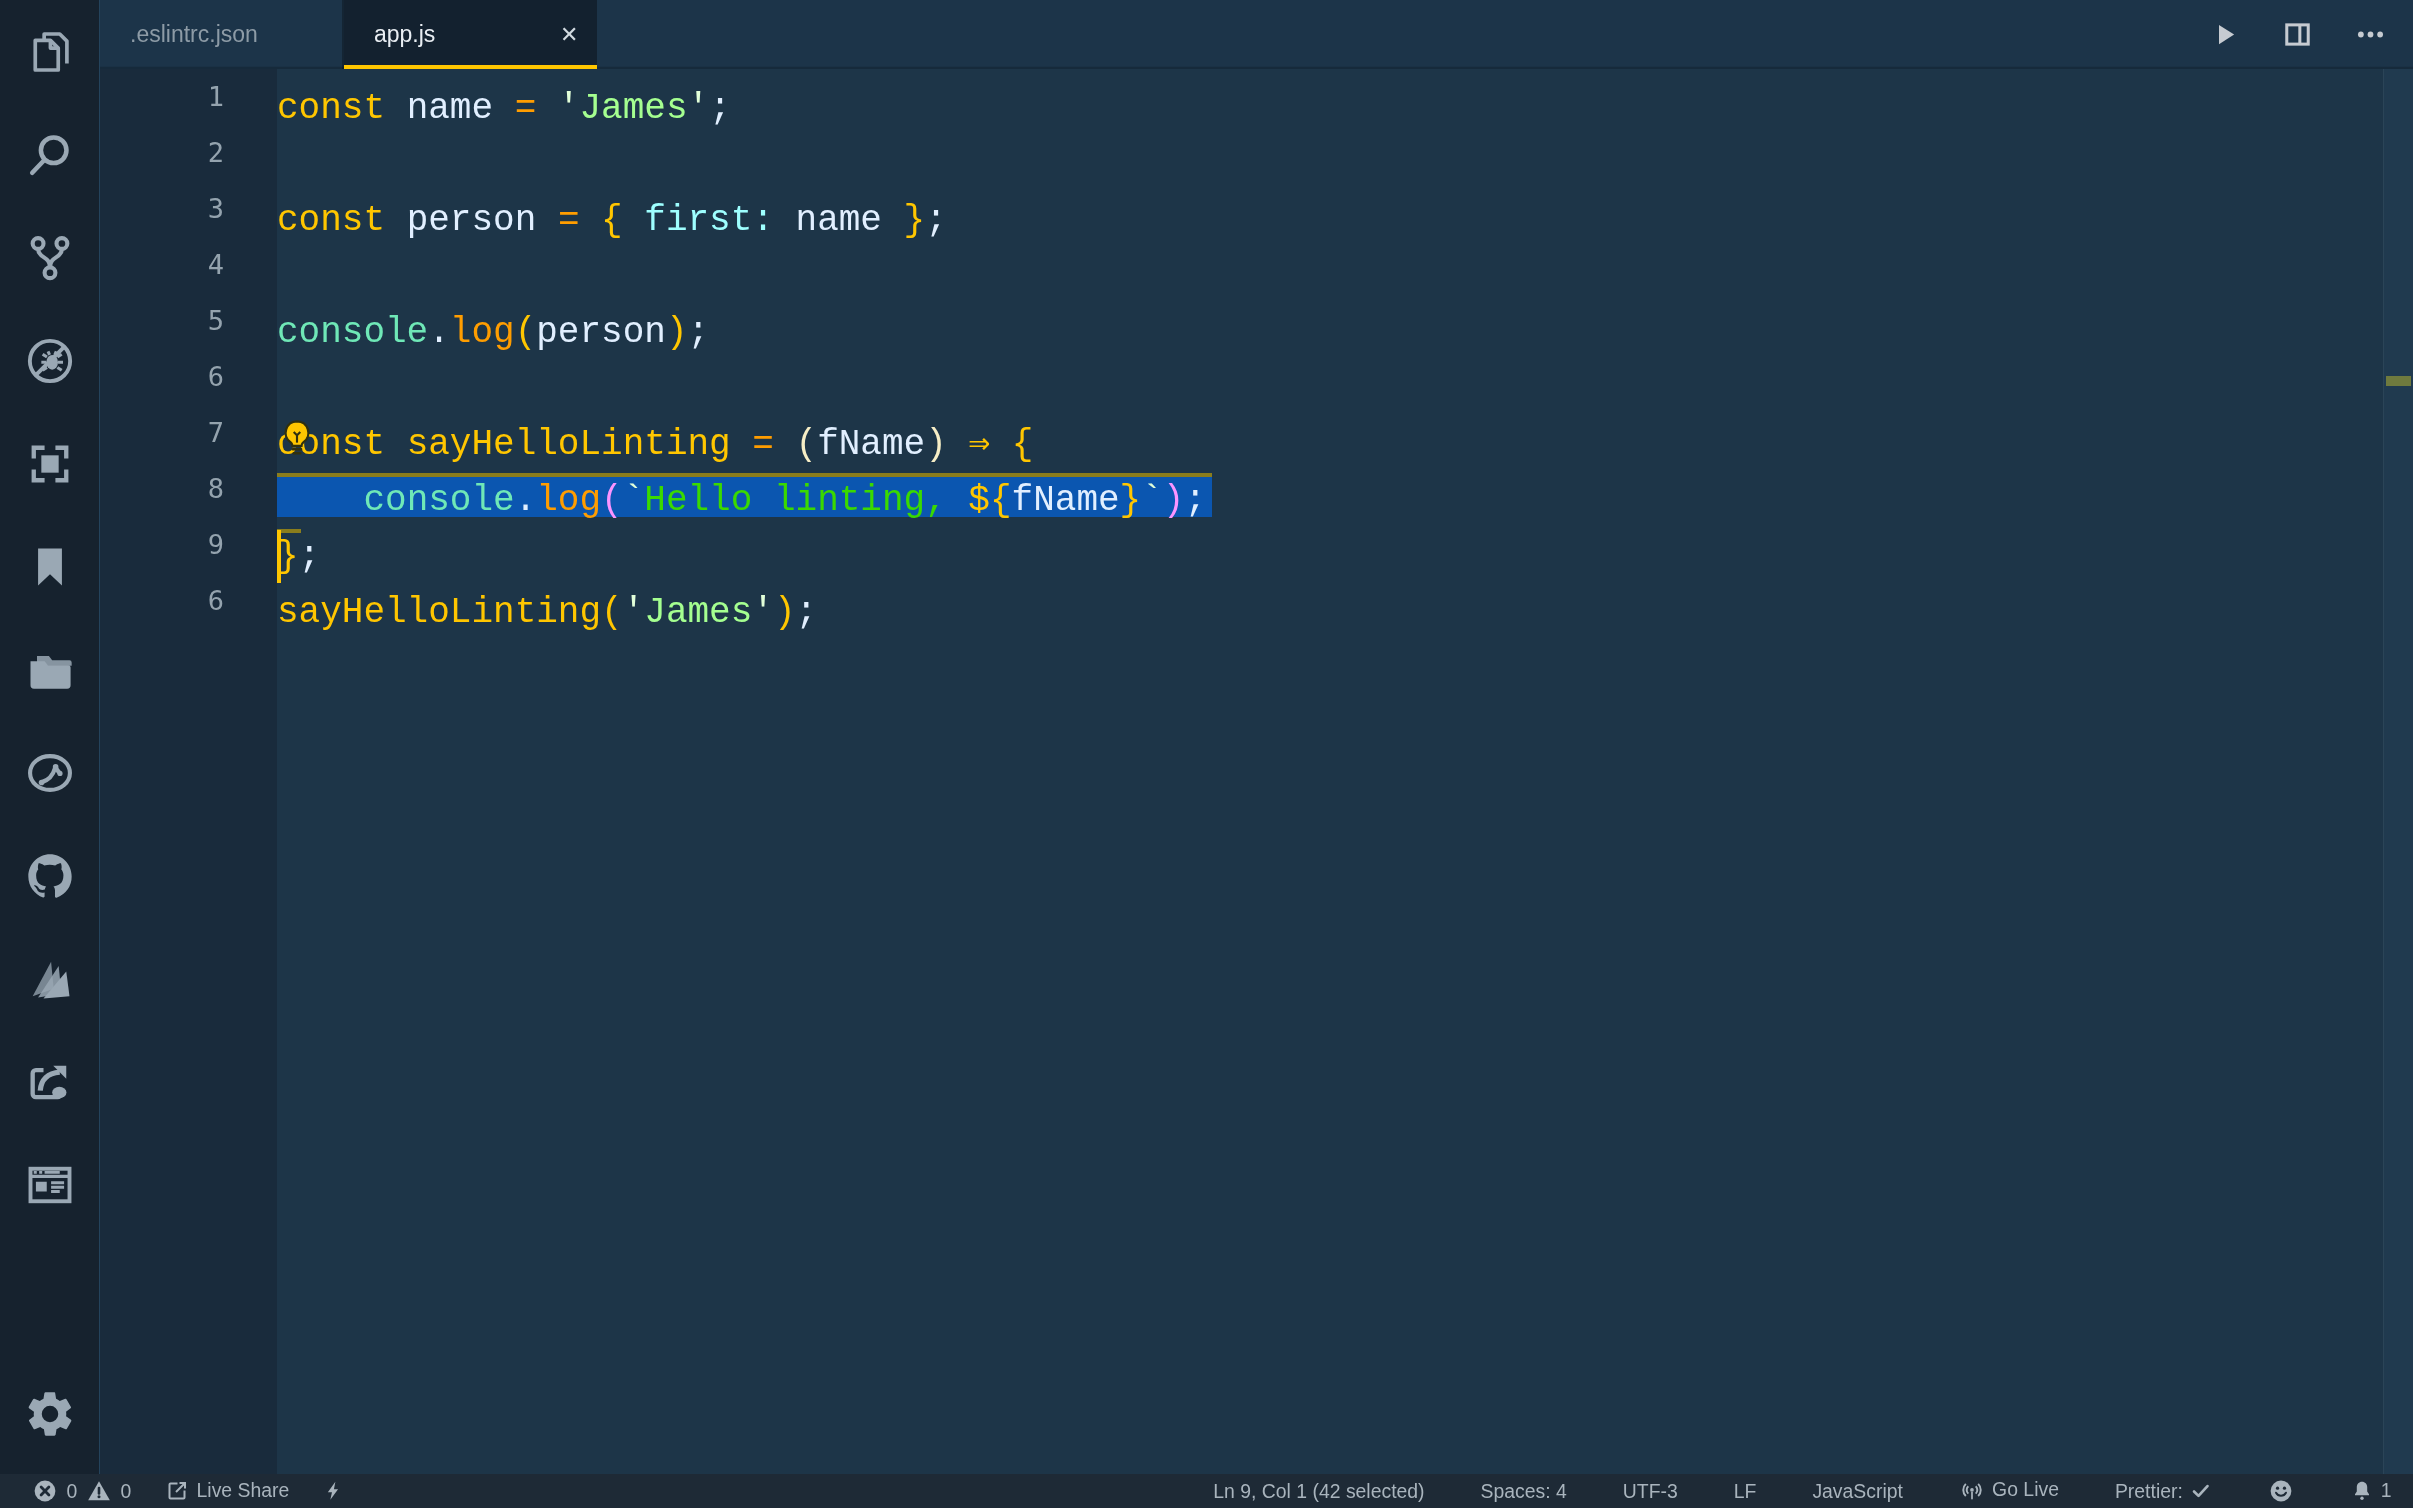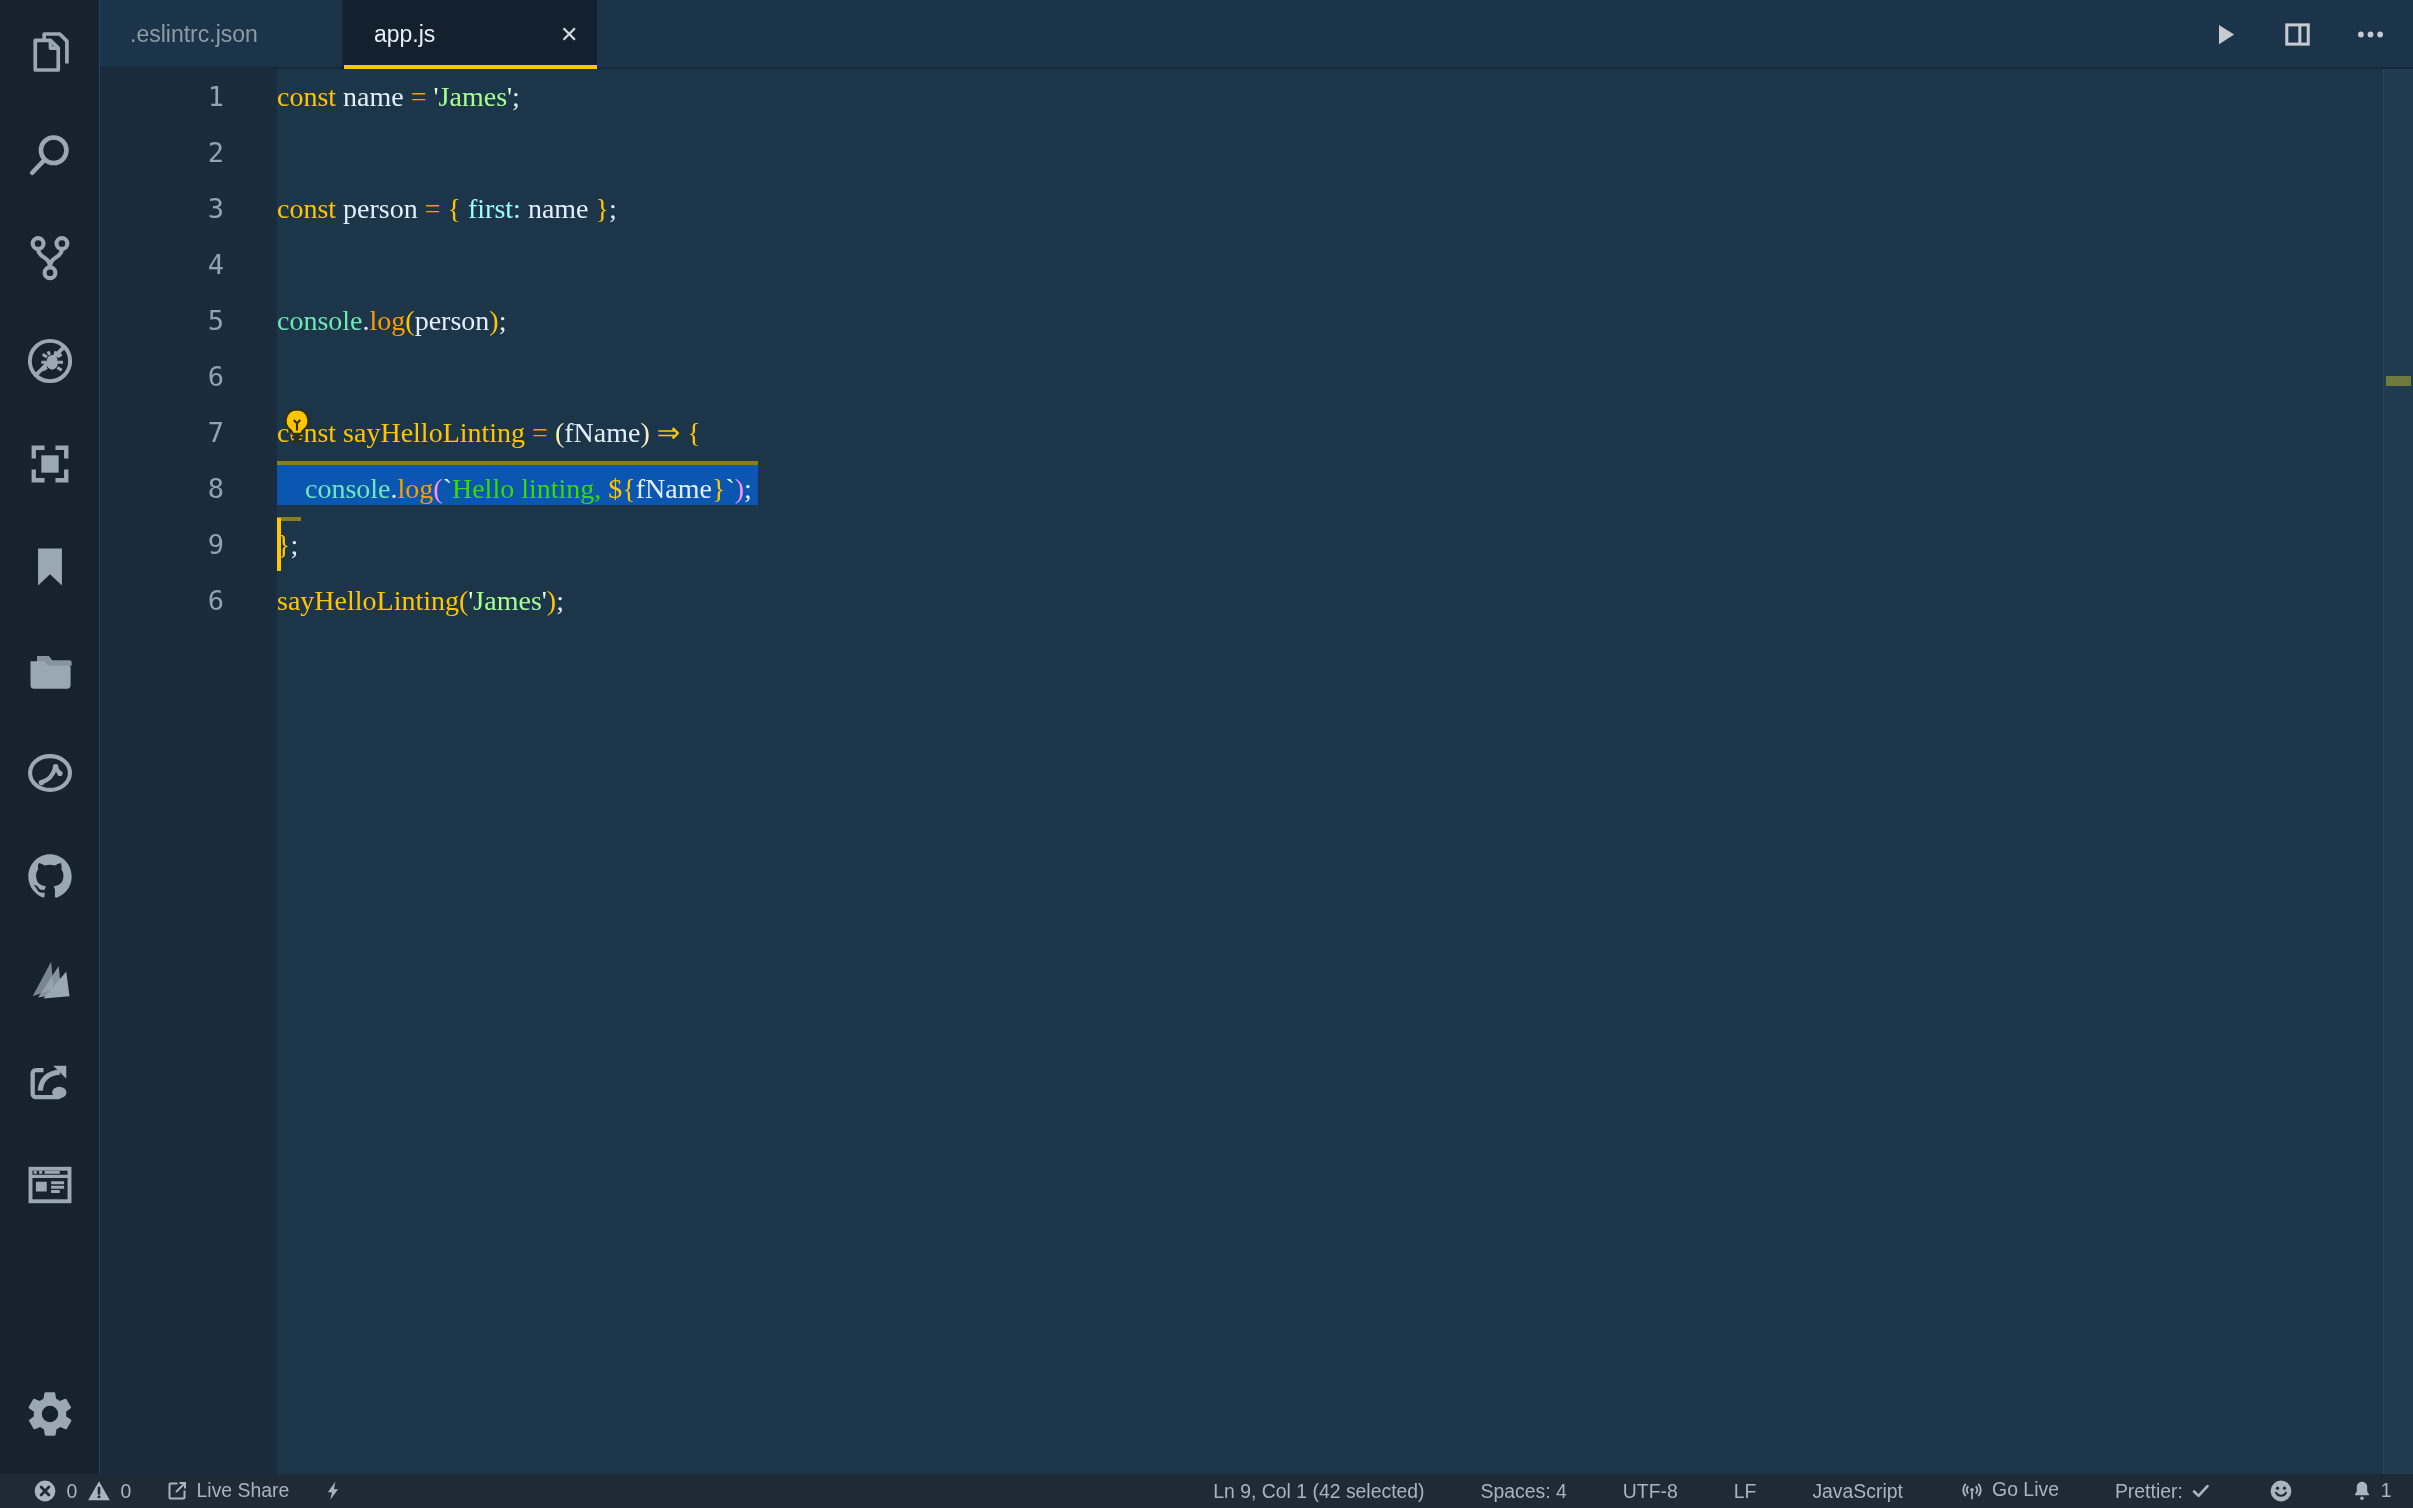--- a/index.html
+++ b/index.html
@@ -25,21 +25,21 @@
   .editor-actions .ea-btn{display:flex;align-items:center;justify-content:center;cursor:pointer;}
   .editor-actions svg{width:33px;height:33px;display:block;}
 
   
   .editor{position:absolute;left:100px;top:69px;right:0;bottom:34px;background:var(--c-editor-bg);overflow:hidden;}
   .editor::before{content:'';position:absolute;left:0;top:0;bottom:0;width:177px;background:var(--c-gutter-bg);}
   #code-lines{position:absolute;left:0;top:0;right:29px;}
   .code-line{display:flex;height:56px;position:relative;}
   .ln{width:177px;flex:0 0 177px;text-align:right;padding-right:53px;box-sizing:border-box;
       font-family:"DejaVu Sans Mono",monospace;font-size:27px;line-height:56px;color:var(--c-linenum);}
-  .lc{position:relative;flex:1;font-family:Liberation Serif, serif;font-size:28px;line-height:56px;white-space:pre;color:var(--tok-var);}
+  .lc{position:relative;flex:1;font-family:Liberation Mono, monospace;font-size:36px;line-height:56px;white-space:pre;color:var(--tok-var);margin-top:12px;}
   .sel-wrap{display:inline-block;position:relative;height:44px;vertical-align:top;background:var(--c-sel);padding-right:5.7px;}
   .sel-wrap::before{content:'';position:absolute;top:0;left:0;right:0;height:3.6px;background:var(--c-sel-border);}
   .sel-tick{position:absolute;left:0;top:0;width:24.4px;height:4.3px;background:var(--c-sel-border);z-index:2;}
   .cursor{position:absolute;left:0;top:1.4px;width:4.3px;height:53px;background:var(--c-accent);z-index:3;}
   .bulb{position:absolute;left:0px;top:1.4px;z-index:4;}
   .bulb svg{width:40px;height:46px;display:block;}
 
   .tk-kw{color:var(--tok-kw)} .tk-fn{color:var(--tok-fn)} .tk-var{color:var(--tok-var)}
   .tk-op{color:var(--tok-op)} .tk-gold{color:var(--tok-gold)} .tk-punct{color:var(--tok-punct)}
   .tk-mint{color:var(--tok-mint)} .tk-cyan{color:var(--tok-cyan)} .tk-str{color:var(--tok-str)}
@@ -302,21 +302,21 @@
         <span>
             <svg width="21.5" height="21.5" viewBox="0 0 24 24" fill="currentColor">
               <path d="M13.8 2 5.4 13.6h4.6L8.2 22l8.6-11.6h-4.6z"></path>
             </svg>
           </span>
       </div>
     </div>
     <div class="sb-right">
       <span class="sb-item">Ln 9, Col 1 (42 selected)</span>
       <span class="sb-item">Spaces: 4</span>
-      <span class="sb-item">UTF-8</span>
+      <span class="sb-item">UTF-3</span>
       <span class="sb-item">LF</span>
       <span class="sb-item">JavaScript</span>
       <div class="sb-item">
         <span>
             <svg width="26" height="26" viewBox="0 0 24 24" fill="none" stroke="currentColor" stroke-width="1.8">
               <circle cx="12" cy="11" r="1.7" fill="currentColor" stroke="none"></circle>
               <path d="M11.2 13h1.6v6a.8.8 0 0 1-1.6 0z" fill="currentColor" stroke="none"></path>
               <path d="M8.6 14.4a4.6 4.6 0 0 1 0-6.8M15.4 7.6a4.6 4.6 0 0 1 0 6.8M6.3 16.6a7.8 7.8 0 0 1 0-11.2M17.7 5.4a7.8 7.8 0 0 1 0 11.2"></path>
             </svg>
           </span>

